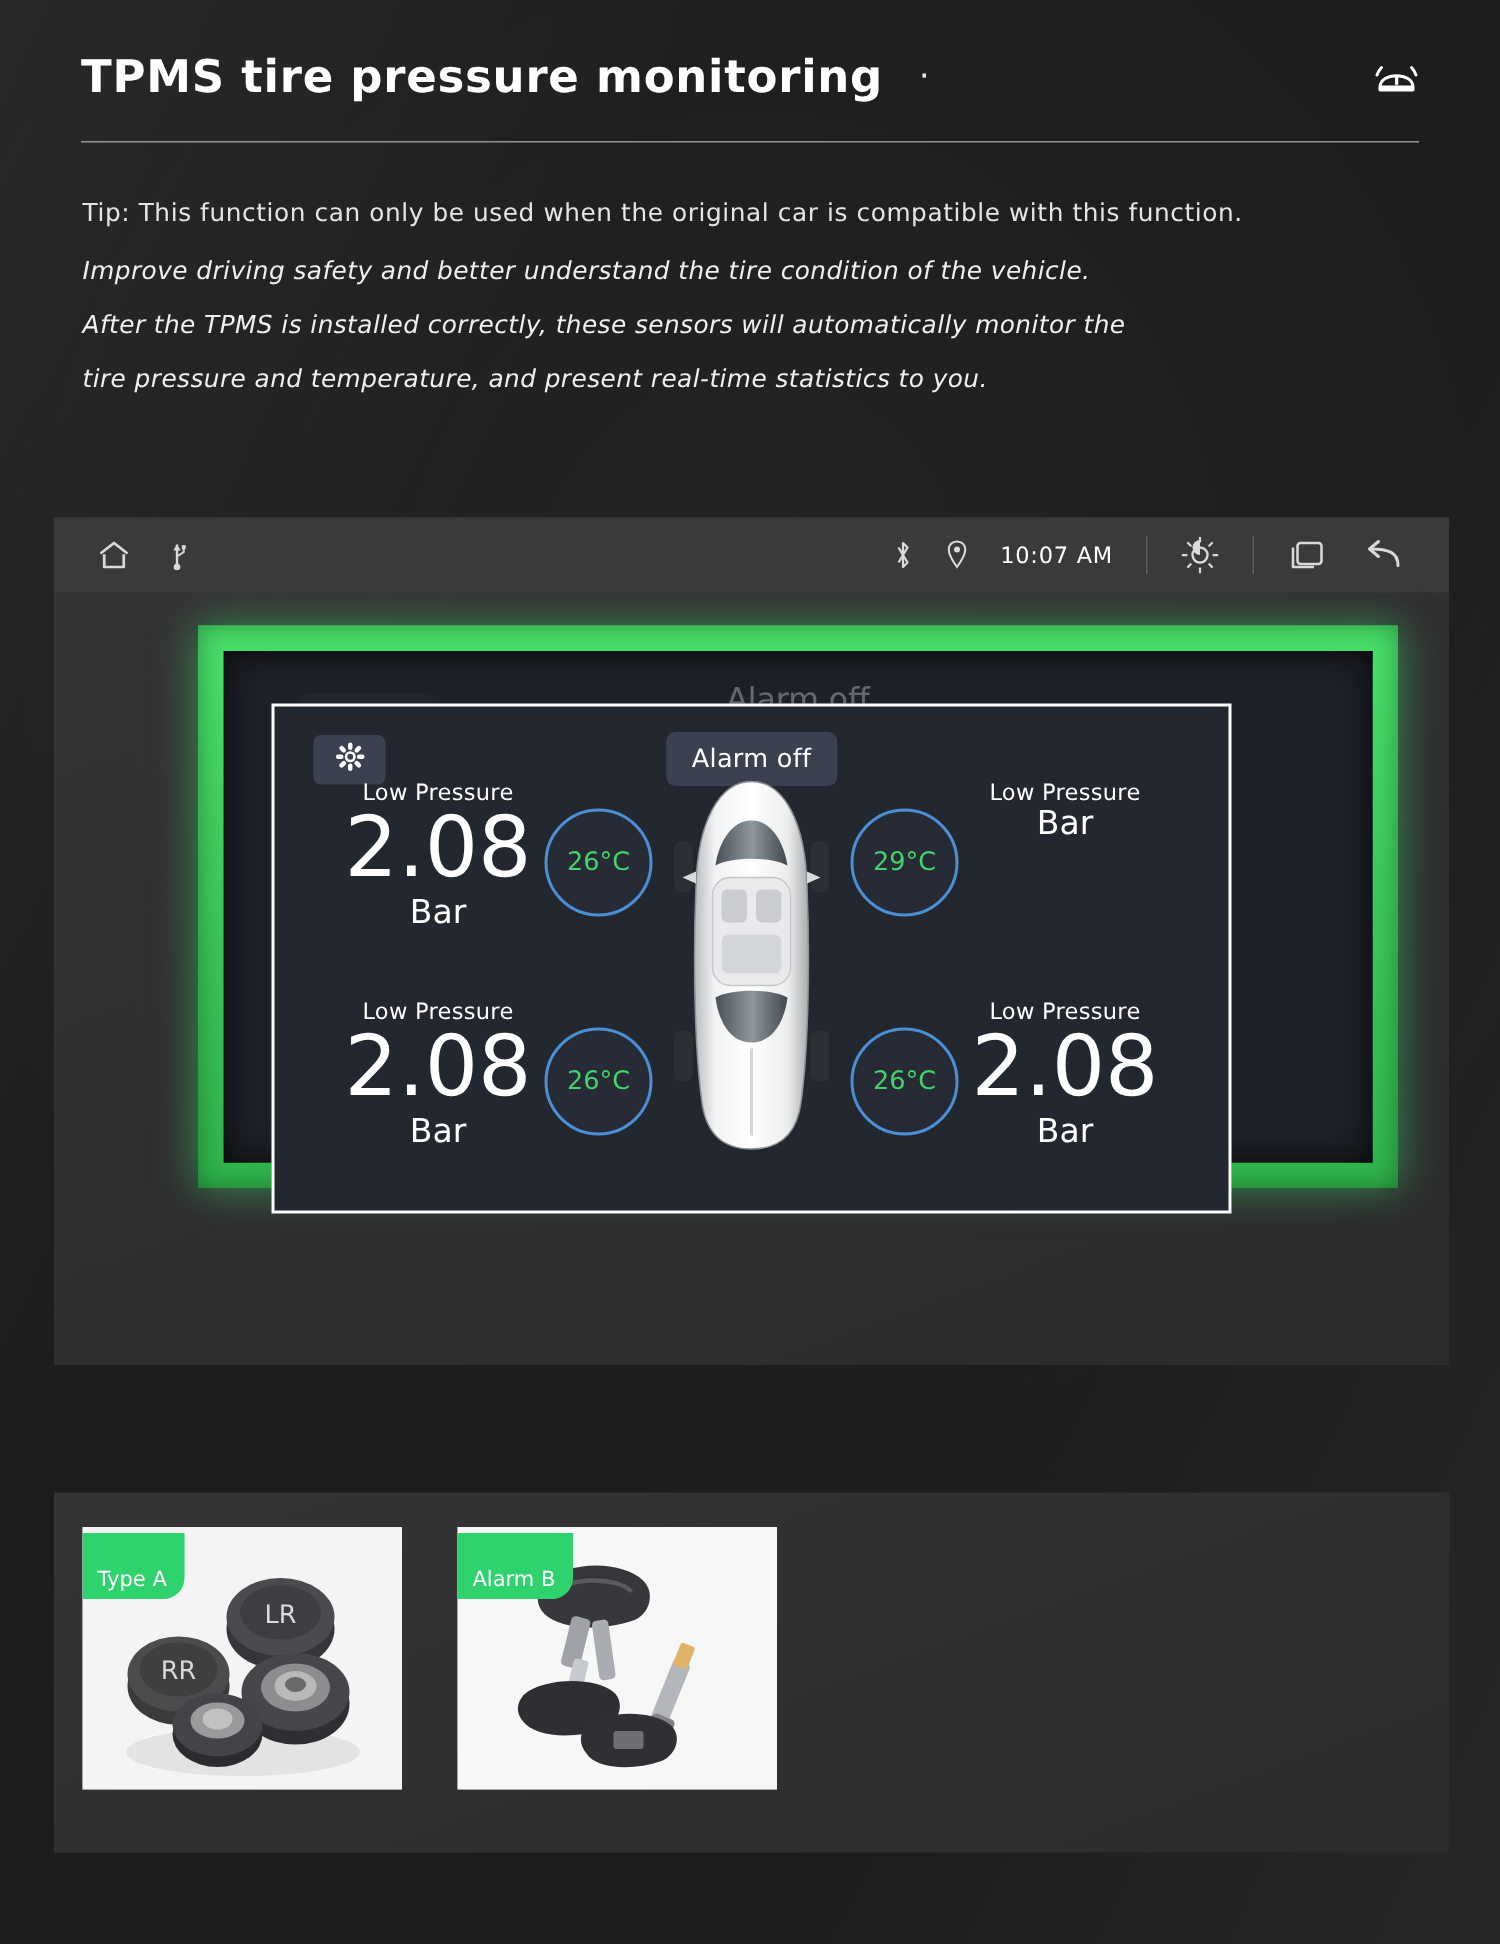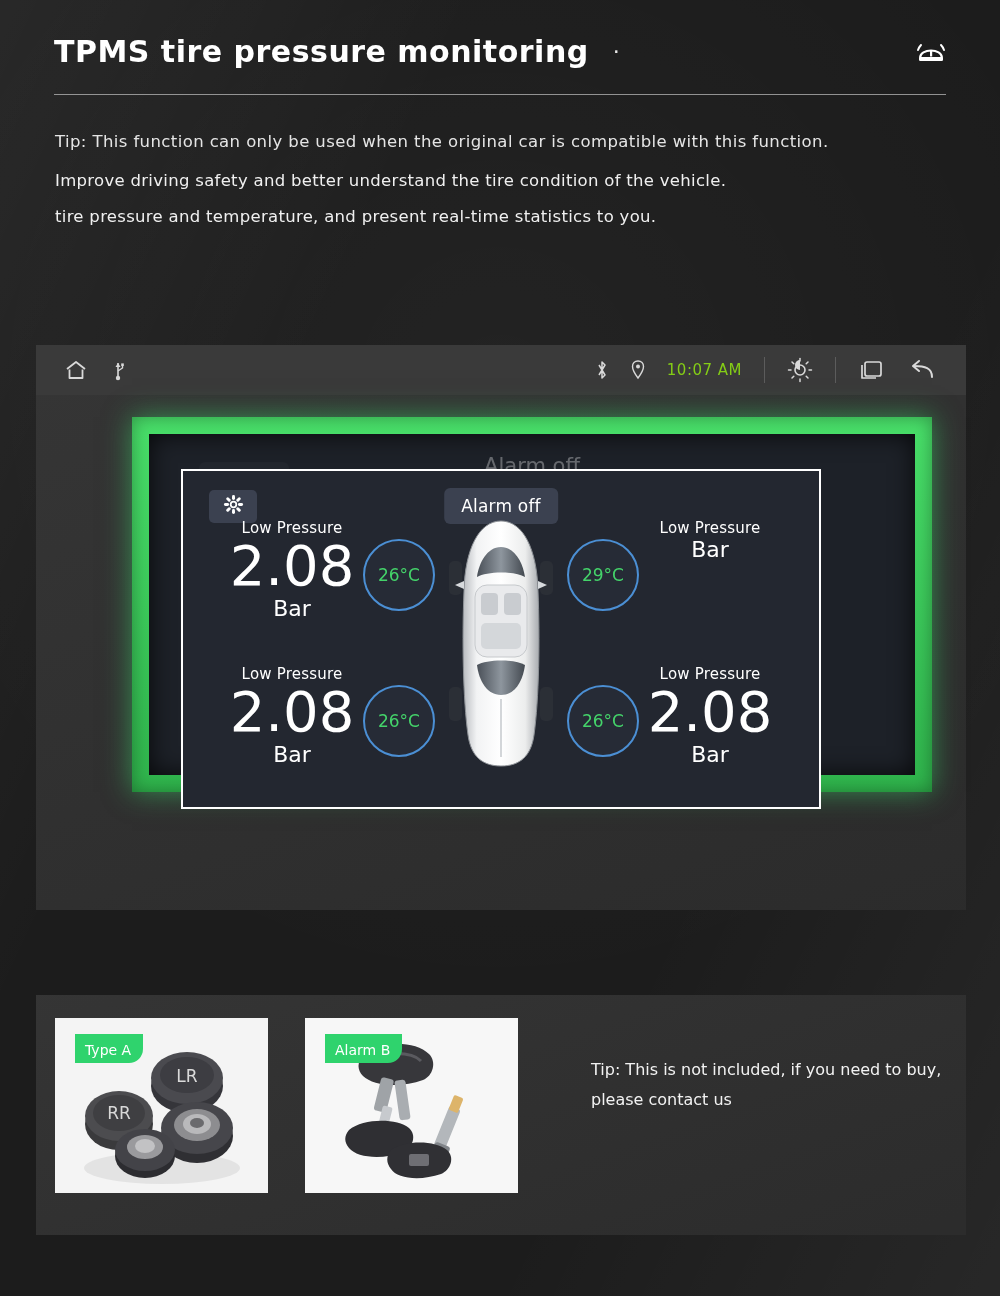--- a/index.html
+++ b/index.html
@@ -47,37 +47,38 @@
 
   
   .intro { position:absolute; left:55px; top:132px; width:895px; }
   .tip-line {
     color:#e5e5e5; font-size:16.5px; letter-spacing:0.4px;
     margin-bottom:20px;
   }
   .body-line {
     color:#f0f0f0; font-size:16.5px; letter-spacing:0.3px;
     margin-bottom:17px;
+    font-style:italic;
   }
 
   
   .device-panel {
     position:absolute; left:36px; top:345px; width:930px; height:565px;
     background:#2e2e2e;
     background-image:linear-gradient(160deg, rgba(255,255,255,0.035), rgba(0,0,0,0.06));
   }
   .status-bar {
     position:absolute; left:0; top:0; width:930px; height:50px;
     background:#3a3a3a;
     display:flex; align-items:center;
   }
   .sb-left { display:flex; align-items:center; gap:22px; padding-left:28px; }
   .sb-right { margin-left:auto; display:flex; align-items:center; gap:22px; padding-right:30px; }
   .sb-icon { color:#d9d9d9; display:inline-flex; align-items:center; }
-  .sb-clock { color:#84cc16; font-size:15px; letter-spacing:0.5px; }
+  .sb-clock { color:#ffffff; font-size:15px; letter-spacing:0.5px; }
   .sb-div { width:1px; height:26px; background:#5c5c5c; }
 
   
   .glow-frame {
     position:absolute; left:96px; top:72px; width:800px; height:375px;
     padding:17px;
     background:linear-gradient(180deg,#49e06a,#2fb44c);
     box-shadow:0 0 26px rgba(60,220,110,0.55), inset 0 0 18px rgba(0,0,0,0.35);
   }
   .glow-inner {
@@ -162,26 +163,25 @@
     background:#2e2e2e;
     background-image:linear-gradient(160deg, rgba(255,255,255,0.03), rgba(0,0,0,0.05));
   }
   .sensor-card {
     position:absolute; top:23px; width:213px; height:175px;
     background:#ffffff; overflow:hidden;
   }
   .sensor-card.a { left:19px; }
   .sensor-card.b { left:269px; }
   .card-tag {
-    position:absolute; left:0; top:16px;
+    position:absolute; left:0; top:4px;
     background:#2fd36d; color:#ffffff;
-    font-size:14px; padding:8px 12px 5px 10px;
+    font-size:14px; padding:23px 12px 5px 10px;
     border-bottom-right-radius:14px;
     z-index:3;
-    margin-left:20px;
   }
   .photo { position:absolute; inset:0; }
 
   .bottom-tip {
     position:absolute; left:555px; top:60px; width:380px;
     color:#f2f2f2; font-size:16px; line-height:1.9;
   }
 </style>
 </head>
 <body>
@@ -202,20 +202,21 @@
           <path d="M28 13 A14 14 0 0 0 25 8" fill="none" stroke="#ffffff" stroke-width="2" stroke-linecap="round"></path>
         </svg>
       </div>
     </div>
     <div class="hr"></div>
   </div>
 
   <div class="intro">
     <div class="tip-line">Tip: This function can only be used when the original car is compatible with this function.</div>
     <div class="body-line">Improve driving safety and better understand the tire condition of the vehicle.</div>
+    <div class="body-line">After the TPMS is installed correctly, these sensors will automatically monitor the</div>
     <div class="body-line">tire pressure and temperature, and present real-time statistics to you.</div>
   </div>
 
   <div class="device-panel">
 
     <div class="status-bar">
       <div class="sb-left">
         <span class="sb-icon">
           <svg width="24" height="24" viewBox="0 0 24 24">
               <path d="M3 11 L12 4 L21 11" fill="none" stroke="#d9d9d9" stroke-width="1.8" stroke-linejoin="round"></path>
@@ -465,19 +466,15 @@
           </g>
 
           <g>
             <path d="M86 132 C100 122 130 122 142 132 C150 139 146 152 136 156 C116 163 92 161 86 151 C81 145 81 138 86 132 Z" fill="#303034"></path>
             <rect x="104" y="136" width="20" height="12" rx="2" fill="#6e6e73"></rect>
           </g>
         </svg>
       </div>
     </div>
 
-    <div class="bottom-tip">
-      <div>Tip: This is not included, if you need to buy,</div>
-      <div>please contact us</div>
-    </div>
   </div>
 
 </div>
 
 </body></html>

